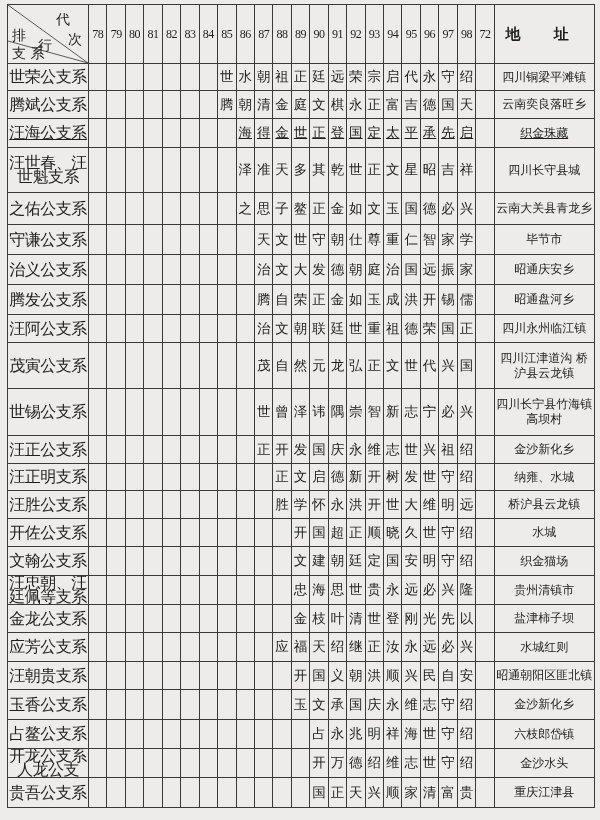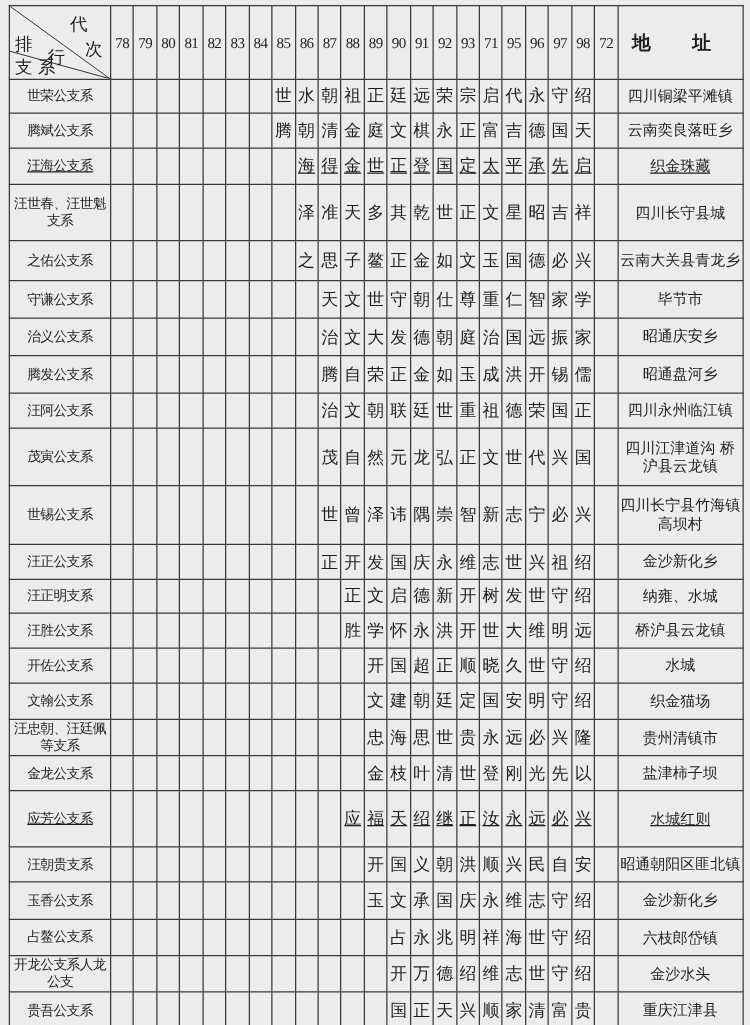--- a/index.html
+++ b/index.html
@@ -34,21 +34,21 @@
   .corner .pai { left:4px; top:22px; }
   .corner .hang { left:30px; top:32px; }
   .corner .zhi { left:4px; bottom:0; }
   th.gnum {
     font-weight:normal; font-size:12px;
     font-family:"Liberation Serif", serif;
     letter-spacing:-0.5px;
   }
   th.addr-h { font-size:15px; font-weight:bold; font-family:"DejaVu Sans", sans-serif; letter-spacing:14px; }
   td.label {
-    text-align:left; font-size:11px; padding-left:3px;
+    text-align:left; font-size:16px; padding-left:3px;
     font-family:"DejaVu Sans", sans-serif; letter-spacing:-0.5px;
     line-height:14px;
     margin-top:23px;
   }
   td.g { font-size:13.5px; font-family:"DejaVu Sans", sans-serif; }
   td.addr {
     text-align:left; padding-left:6px; font-size:12px;
     font-family:"DejaVu Sans", sans-serif; line-height:15px;
   }
 </style>
@@ -105,21 +105,21 @@
           <th class="gnum">84</th>
           <th class="gnum">85</th>
           <th class="gnum">86</th>
           <th class="gnum">87</th>
           <th class="gnum">88</th>
           <th class="gnum">89</th>
           <th class="gnum">90</th>
           <th class="gnum">91</th>
           <th class="gnum">92</th>
           <th class="gnum">93</th>
-          <th class="gnum">71</th>
+          <th class="gnum">94</th>
           <th class="gnum">95</th>
           <th class="gnum">96</th>
           <th class="gnum">97</th>
           <th class="gnum">98</th>
           <th class="gnum">72</th>
           <th class="addr-h">地 址</th>
         </tr>
     </thead>
     <tbody id="body-rows">
         <tr style="height: 27px;">
@@ -583,21 +583,21 @@
           <td class="g">清</td>
           <td class="g">世</td>
           <td class="g">登</td>
           <td class="g">刚</td>
           <td class="g">光</td>
           <td class="g">先</td>
           <td class="g">以</td>
           <td class="g"></td>
           <td class="addr">盐津柿子坝</td>
         </tr>
-        <tr style="height: 45px; text-decoration: underline;">
+        <tr style="height: 29px;">
           <td class="label">应芳公支系</td>
           <td class="g"></td>
           <td class="g"></td>
           <td class="g"></td>
           <td class="g"></td>
           <td class="g"></td>
           <td class="g"></td>
           <td class="g"></td>
           <td class="g"></td>
           <td class="g"></td>

